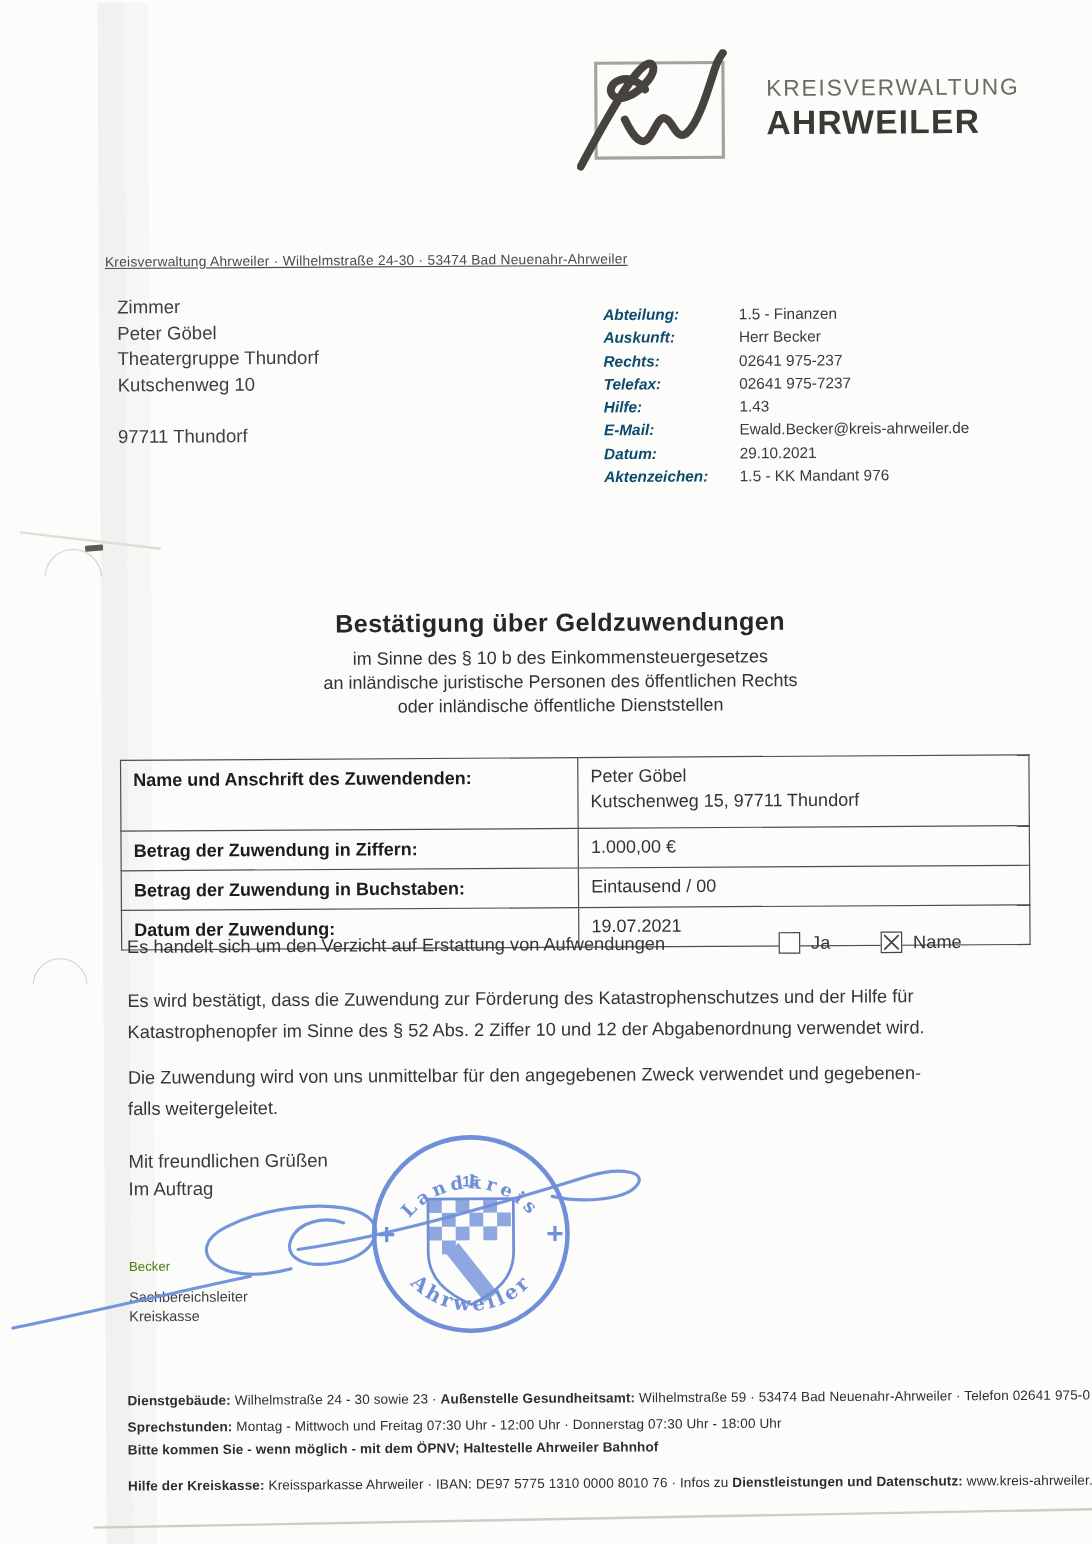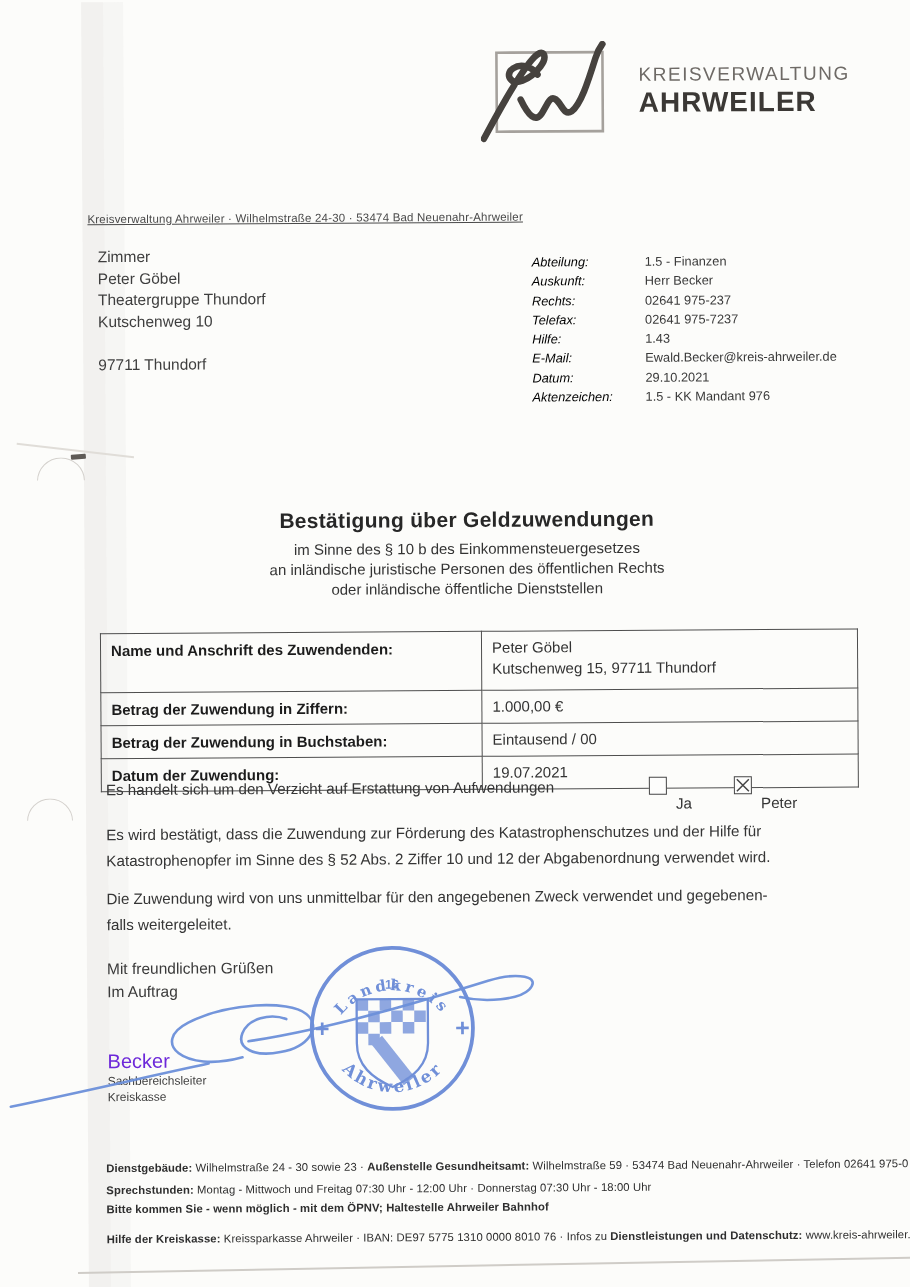--- a/index.html
+++ b/index.html
@@ -27,51 +27,51 @@
   .brand-1{font-size:19px;color:#6e6a66;letter-spacing:1.5px;}
   .brand-2{font-size:28px;font-weight:bold;color:#3b3835;letter-spacing:1px;margin-top:5px;}
 
   .sender-line{position:absolute;left:90px;top:211px;font-size:11.5px;color:#4a4a4a;text-decoration:underline;letter-spacing:0.2px;}
 
   .recipient{position:absolute;left:100px;top:244px;font-size:15.5px;line-height:21.5px;color:#3e3e3e;}
   .addr-line{min-height:21.5px;}
 
   .info{position:absolute;left:505px;top:253px;font-size:12.8px;line-height:19.3px;}
   .info-row{white-space:nowrap;}
-  .info-label{display:inline-block;width:113px;font-weight:normal;font-style:italic;color:#000000;margin-left:29px;}
+  .info-label{display:inline-block;width:113px;font-weight:bold;font-style:italic;color:#0c4a6e;}
   .info-value{color:#3a3a3a;}
 
   .title-wrap{position:absolute;left:90px;top:508px;width:755px;text-align:center;}
   .doc-title{font-size:21px;font-weight:bold;color:#272727;letter-spacing:0.3px;}
   .doc-subtitle{margin-top:7px;font-size:15px;line-height:20px;color:#333;}
 
   table.donation{position:absolute;left:100px;top:631px;width:758px;border-collapse:collapse;table-layout:fixed;}
   table.donation td{border:1.4px solid #4e4e4e;vertical-align:top;padding:5px 8px 4px 10px;font-size:15px;}
   table.donation td.t-label{width:362px;font-weight:bold;color:#1c1c1c;padding-top:8px;}
   table.donation td.t-value{color:#333;}
   table.donation tr.tall td{height:46px;}
   table.donation tr.short td{height:20px;}
   .val-line{line-height:21px;}
 
   .waiver{position:absolute;left:105px;top:778px;width:770px;font-size:15.2px;color:#353535;}
   .waiver-text{position:absolute;left:0;top:1px;}
   .cbox{position:absolute;top:0;width:16px;height:16px;border:1.5px solid #454545;background:#fdfdfc;}
   .cbox .xmark{position:absolute;inset:0;width:100%;height:100%;}
   .cbox-ja{left:543px;}
   .cbox-nein{left:628px;}
-  .cbox-label{position:absolute;top:18px;}
+  .cbox-label{position:absolute;top:1px;}
   .lbl-ja{left:570px;}
   .lbl-nein{left:655px;}
 
   .para{position:absolute;left:105px;width:770px;font-size:15.2px;line-height:26px;color:#353535;}
   .para-1{top:820px;}
   .para-2{top:884px;}
 
   .closing{position:absolute;left:105px;top:955px;font-size:15.5px;line-height:23px;color:#3a3a3a;}
-  .signer-name{position:absolute;left:105px;top:1048px;font-size:20px;color:#6d28d9;}
+  .signer-name{position:absolute;left:105px;top:1048px;font-size:11px;color:#4d7c0f;}
   .signer-role{position:absolute;left:105px;top:1072px;font-size:12px;line-height:15.5px;color:#3f3f3f;}
 
   .stamp-svg{position:absolute;left:300px;top:938px;width:180px;height:180px;opacity:0.88;}
   .st-stroke{stroke:var(--stamp-ink,#5d81d4);fill:none;}
   .st-fill{fill:var(--stamp-ink,#5d81d4);}
   .sig-svg{position:absolute;left:0;top:0;width:910px;height:1287px;pointer-events:none;}
   .sig-stroke{stroke:var(--signature-ink,#6b8fd9);fill:none;stroke-width:2.6;stroke-linecap:round;opacity:0.95;}
 
   .footer-line{position:absolute;left:103px;font-size:11.3px;color:#2e2e2e;white-space:nowrap;letter-spacing:0.1px;}
   .footer-line .seg-b{font-weight:bold;}
@@ -169,21 +169,21 @@
     <span class="waiver-text">Es handelt sich um den Verzicht auf Erstattung von Aufwendungen</span>
     <span class="cbox cbox-ja">
       
     </span>
     <span class="cbox-label lbl-ja">Ja</span>
     <span class="cbox cbox-nein">
       <svg class="xmark" viewBox="0 0 16 16">
           <path d="M2,2 L14,14 M14,2 L2,14" stroke="#454545" stroke-width="1.5" fill="none"></path>
         </svg>
     </span>
-    <span class="cbox-label lbl-nein">Peter</span>
+    <span class="cbox-label lbl-nein">Name</span>
   </div>
 
   <div class="para para-1" id="para-1">
       <div>Es wird bestätigt, dass die Zuwendung zur Förderung des Katastrophenschutzes und der Hilfe für</div>
       <div>Katastrophenopfer im Sinne des § 52 Abs. 2 Ziffer 10 und 12 der Abgabenordnung verwendet wird.</div>
     </div>
   <div class="para para-2" id="para-2">
       <div>Die Zuwendung wird von uns unmittelbar für den angegebenen Zweck verwendet und gegebenen-</div>
       <div>falls weitergeleitet.</div>
     </div>

